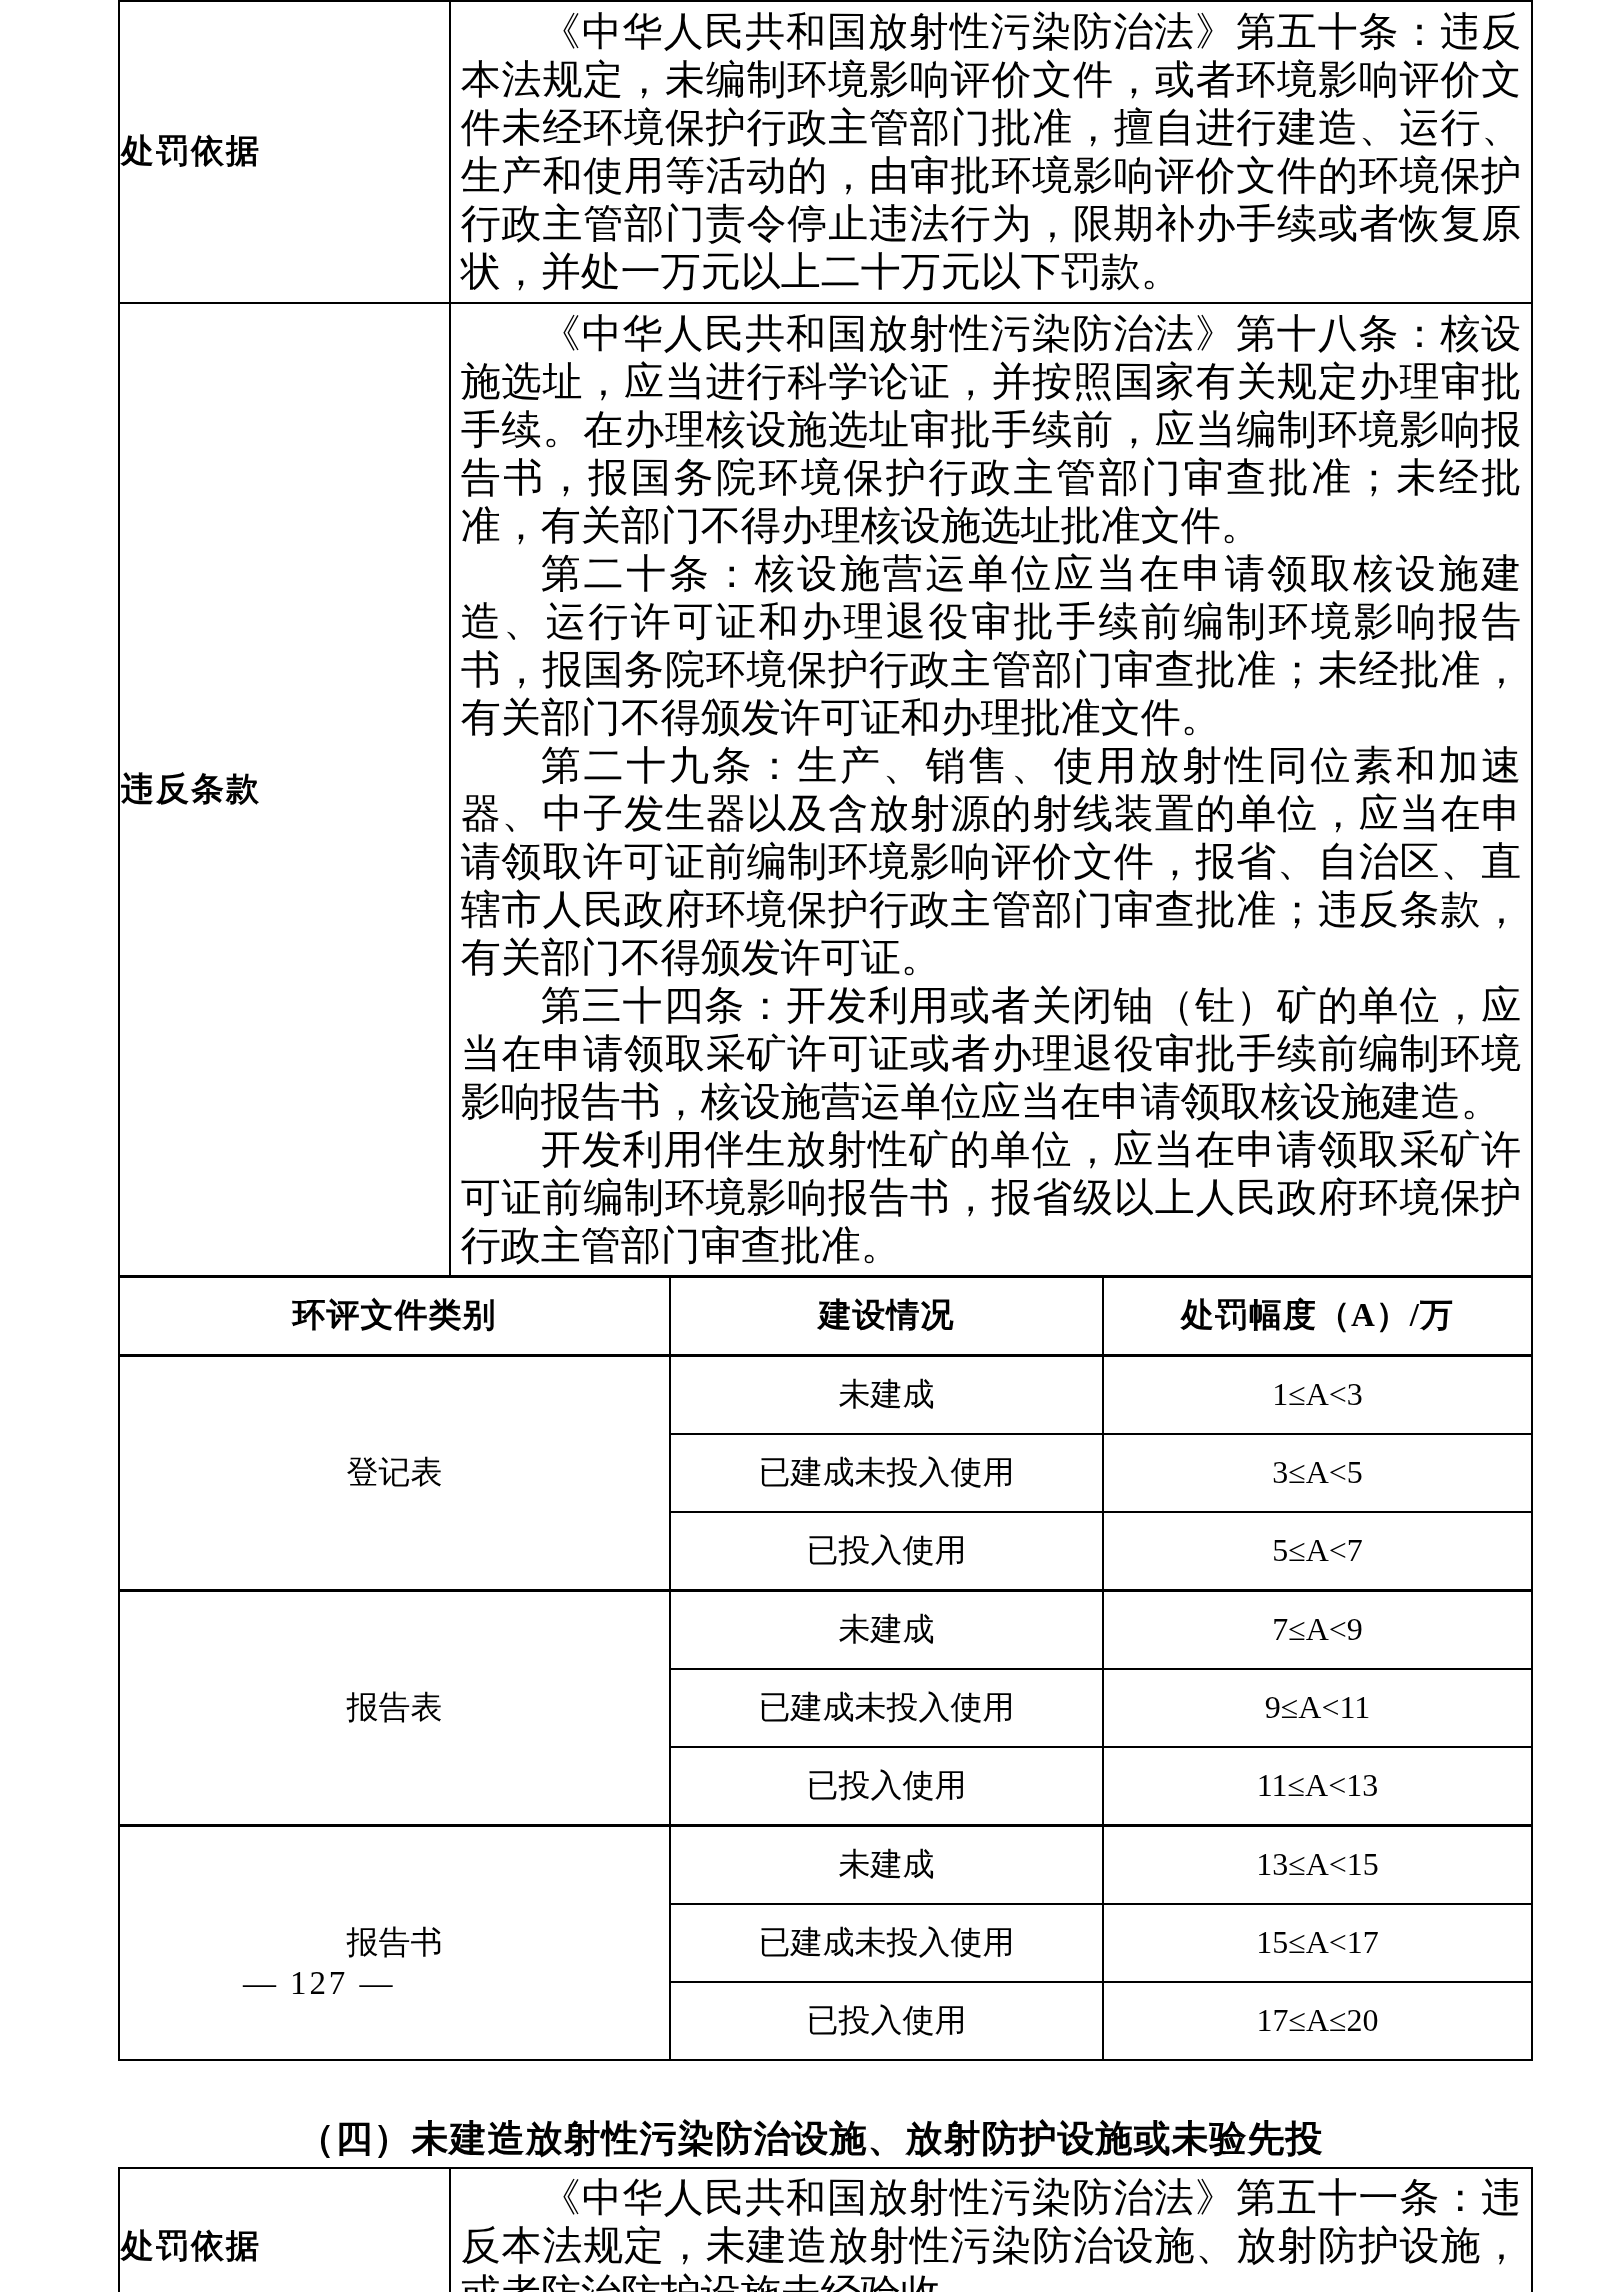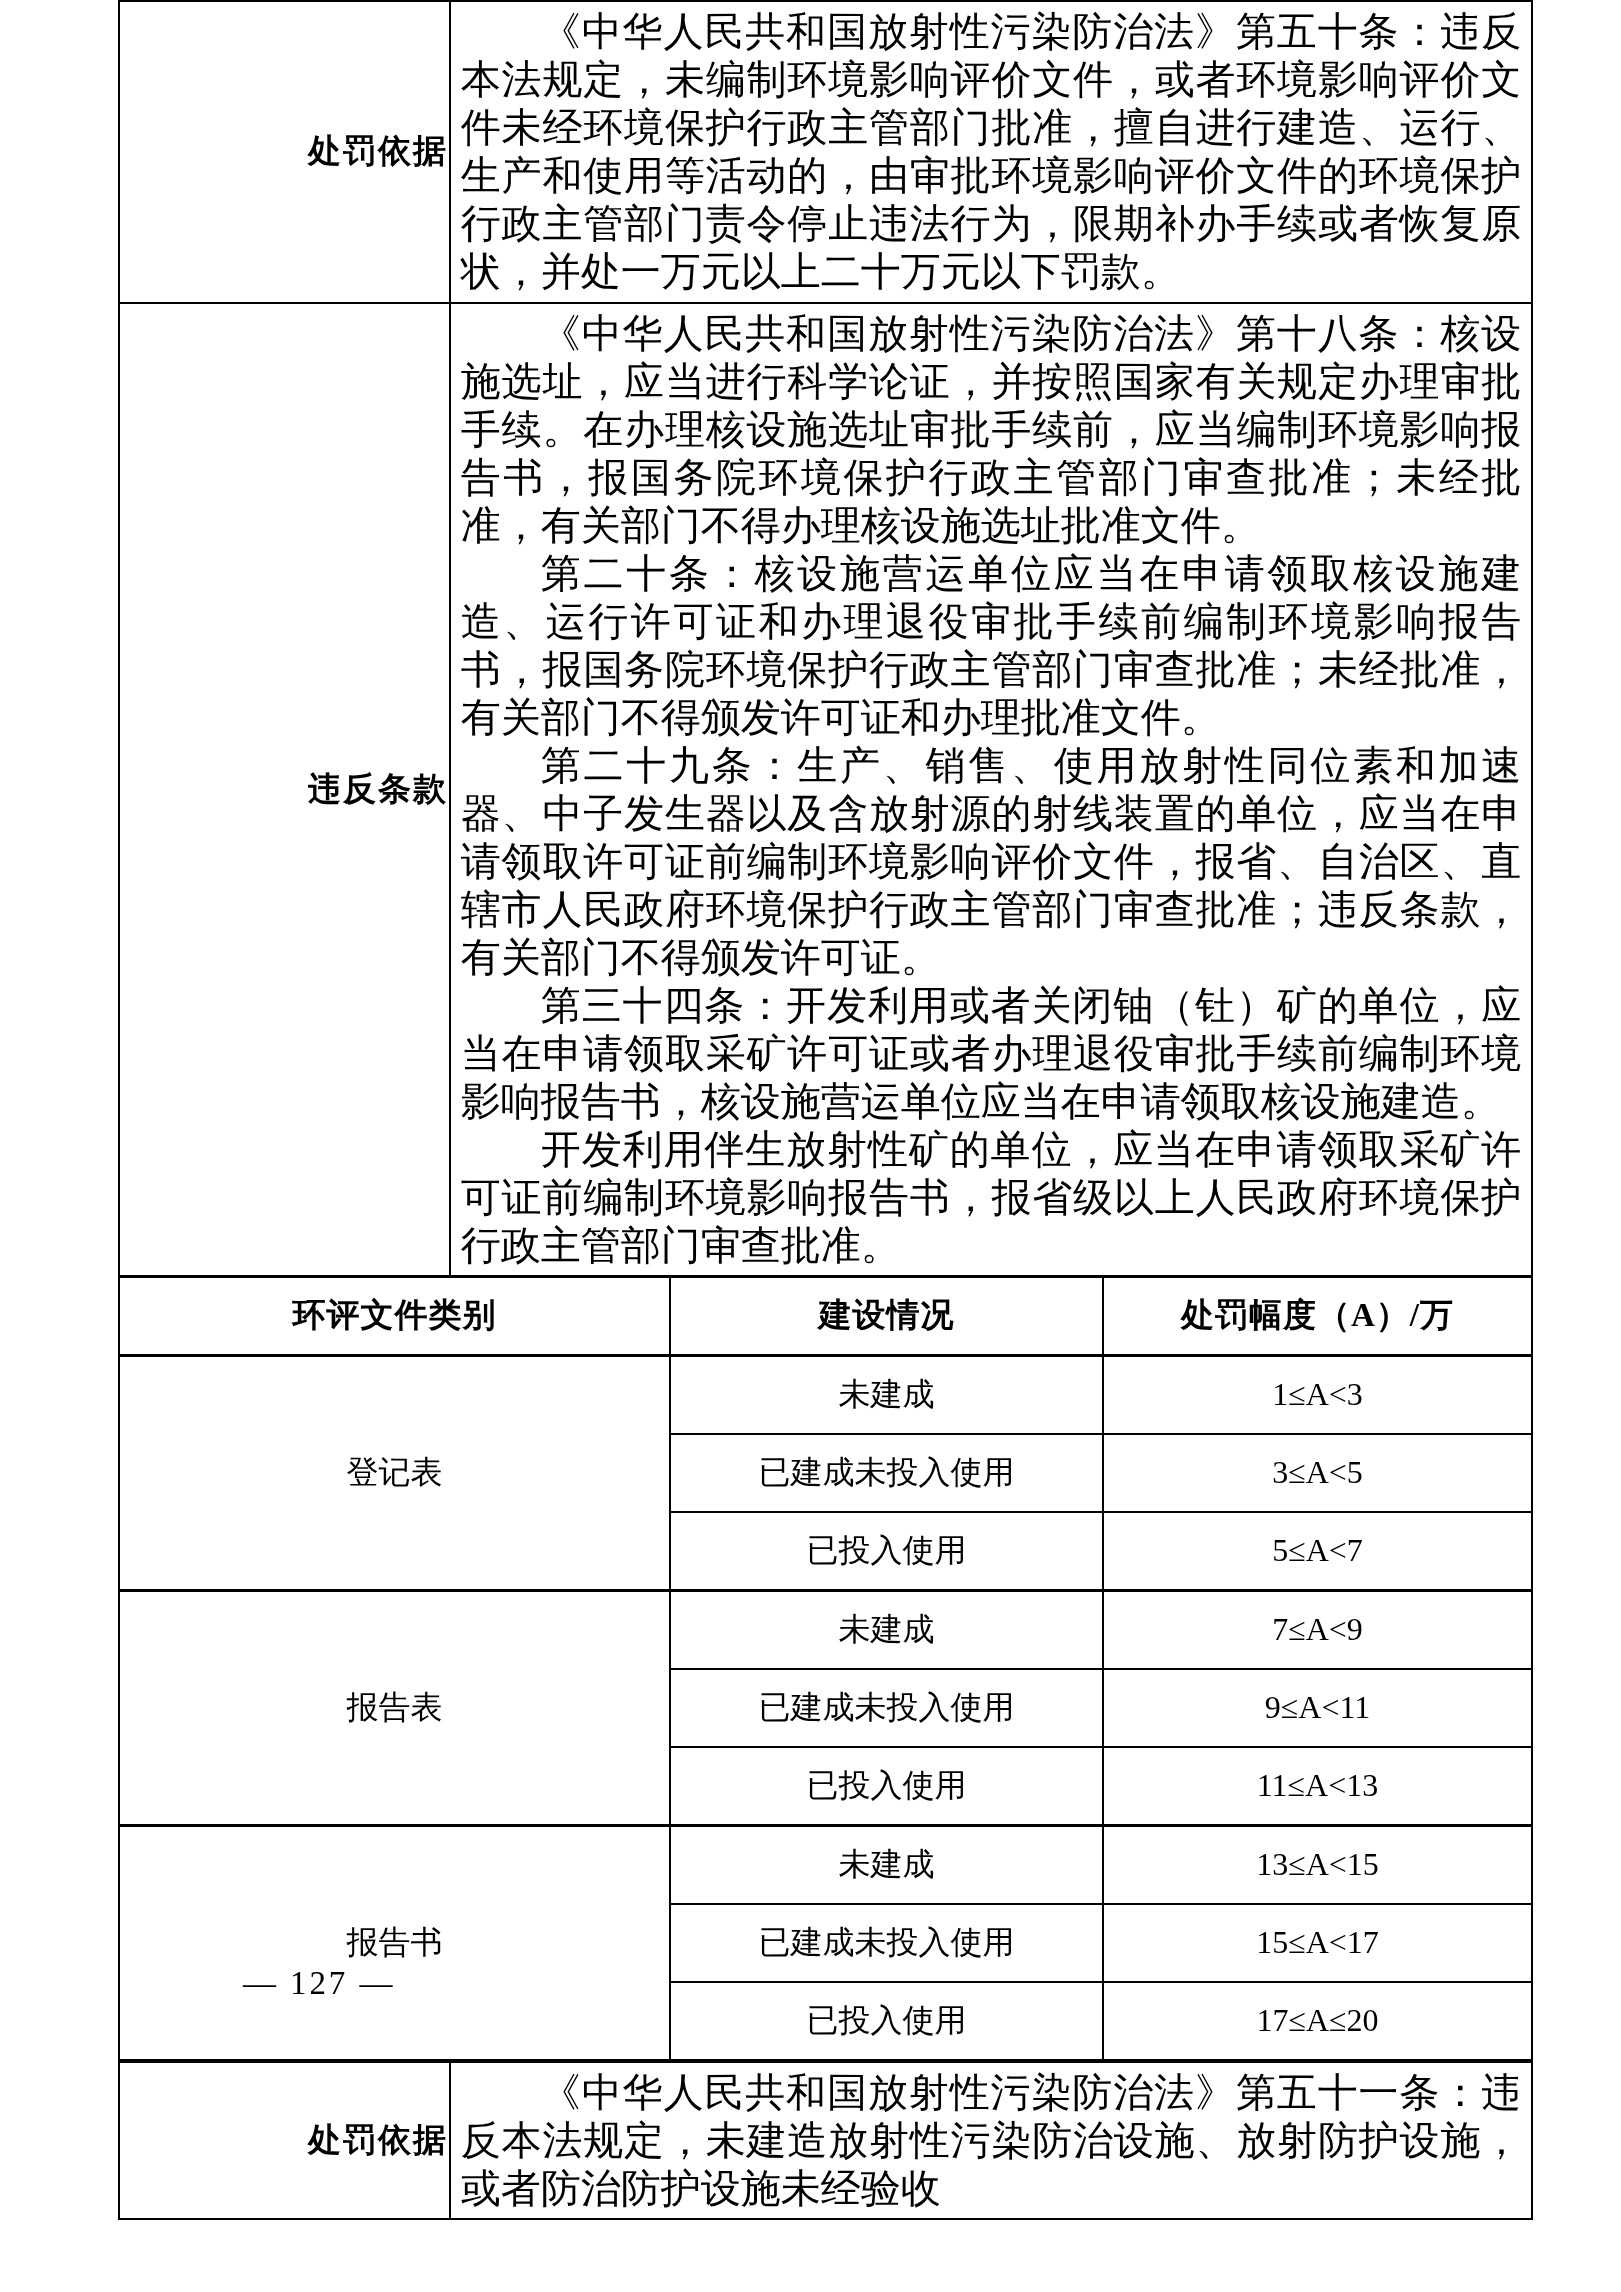--- a/index.html
+++ b/index.html
@@ -35,21 +35,21 @@
   .law-table td { border: 2px solid #000; vertical-align: middle; }
   .t1 { margin-top: 0; }
   .t1 .row-basis { height: 253px; }
   .t1 .row-violation { height: 788px; }
   .t2 .row-basis { height: 98px; }
 
   .c-label { width: 331px; }
   .c-body  { width: 1082px; }
 
   .label-cell {
-    text-align: right;
+    text-align: left;
     font-weight: 700;
     font-size: 33px;
     letter-spacing: 2px;
   }
   .content-cell {
     padding: 5.9px 9.8px;
     font-size: 40px;
     line-height: 48px;
   }
   .content-cell p {
@@ -168,20 +168,21 @@
         <td>已建成未投入使用</td>
         <td>15≤A&lt;17</td>
       </tr>
       <tr>
         <td>已投入使用</td>
         <td>17≤A≤20</td>
       </tr>
     </tbody>
   </table>
 
+  <h2 class="sec-heading h4">（四）未建造放射性污染防治设施、放射防护设施或未验先投</h2>
 
   <table class="law-table t2">
     <colgroup>
         <col class="c-label">
         <col class="c-body">
       </colgroup>
     <tbody>
       <tr class="row-basis">
         <td class="label-cell">处罚依据</td>
         <td class="content-cell">

